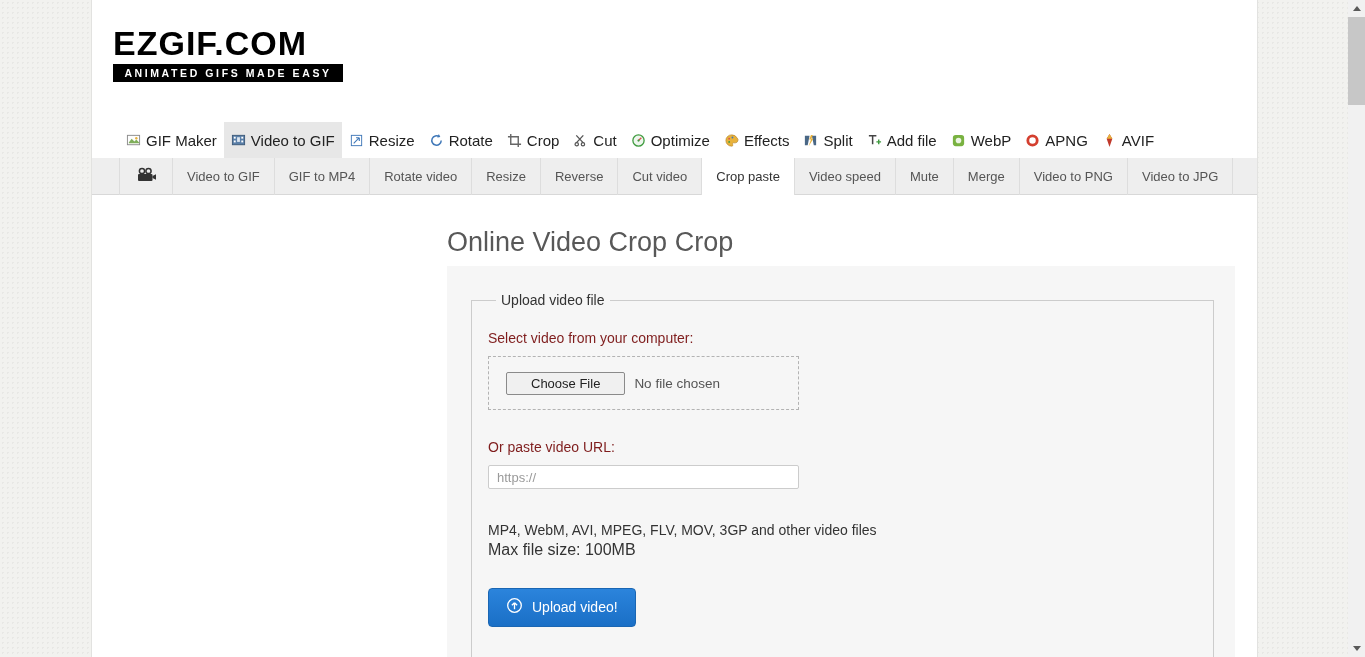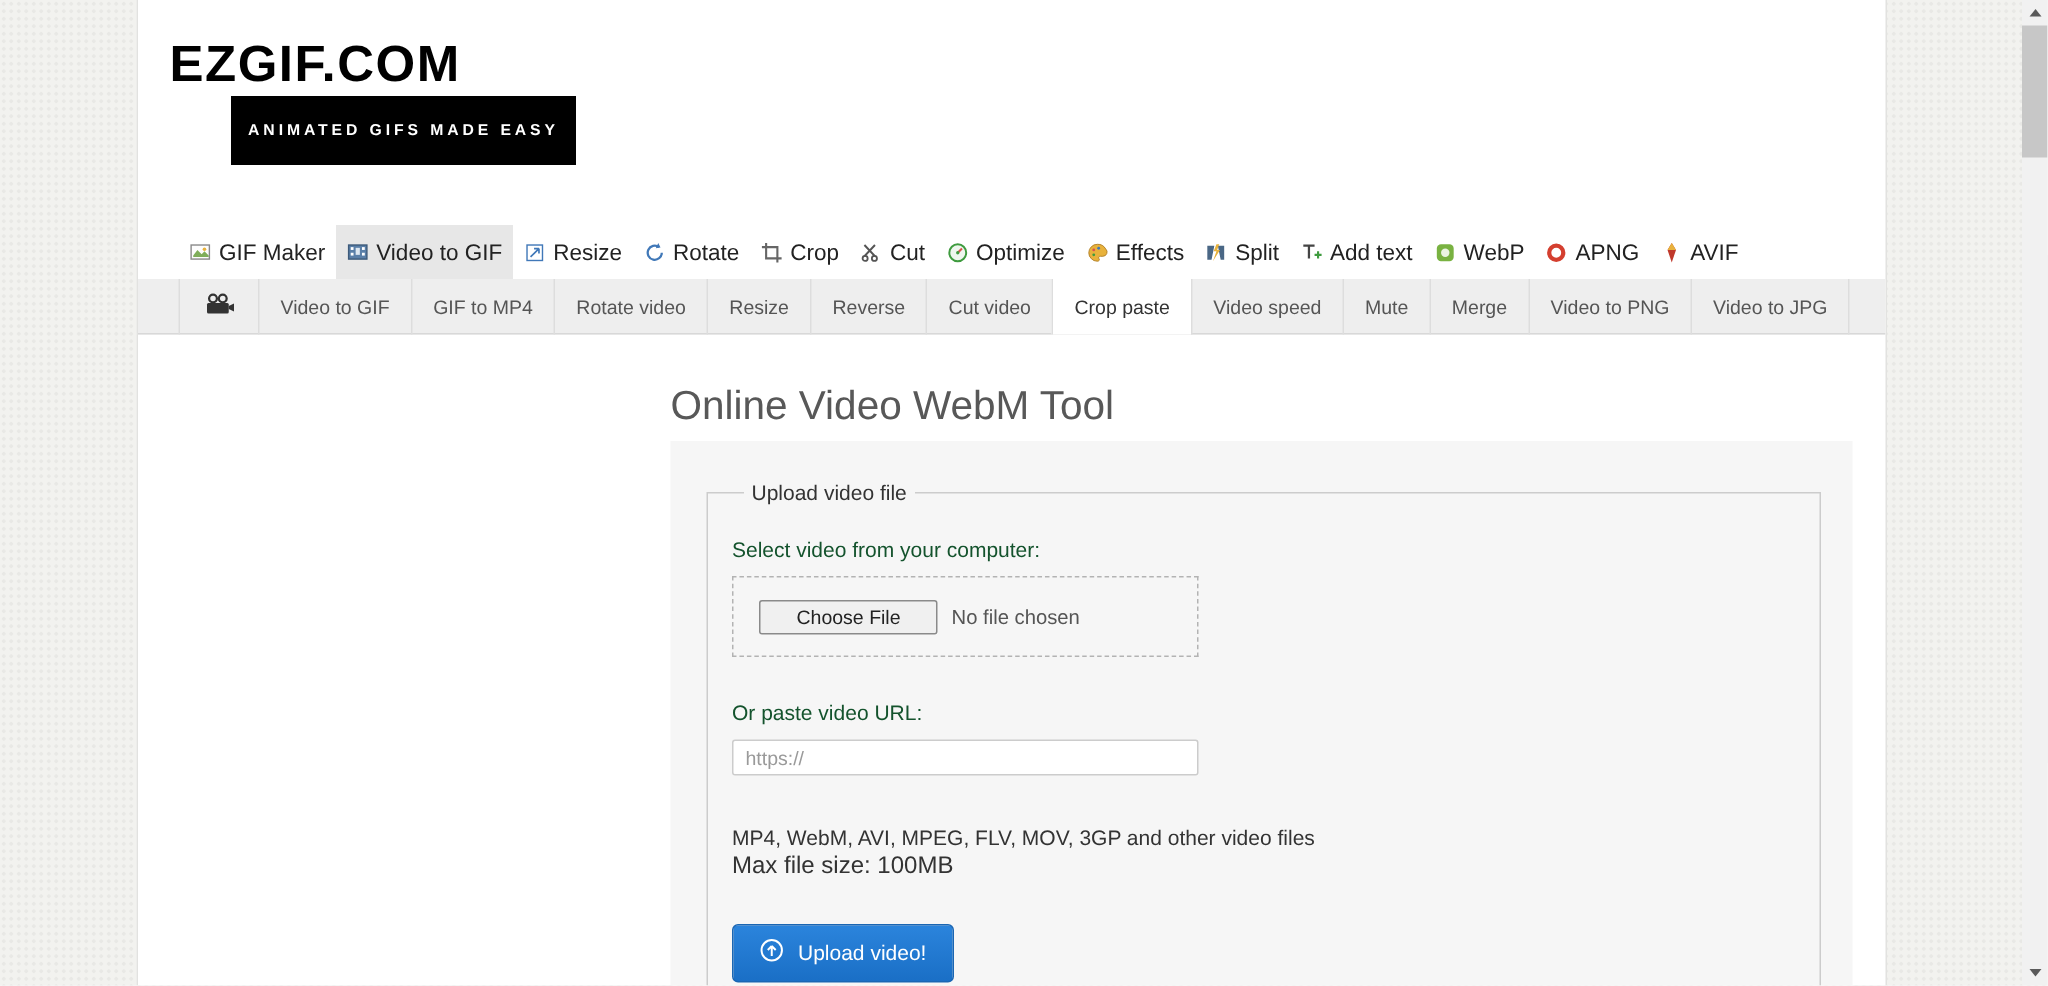--- a/index.html
+++ b/index.html
@@ -11,40 +11,40 @@
     background-size:5px 5px;
   }
   .card{
     position:absolute;left:91px;top:0;width:1167px;height:657px;
     background:#ffffff;border-left:1px solid #e2e2e0;border-right:1px solid #e2e2e0;
     box-sizing:border-box;overflow:hidden;
   }
   
   .logo{margin:26px 0 0 21px;width:230px;cursor:pointer;}
   .logo-title{font-size:34px;font-weight:900;letter-spacing:1px;color:#000;line-height:1;font-family:"Liberation Sans",sans-serif;}
-  .logo-tagline{margin-top:4px;background:#000;color:#fff;font-size:10.5px;font-weight:bold;letter-spacing:2.6px;text-align:center;padding:17px 2px;box-sizing:border-box;width:230px;margin-left:41px;}
+  .logo-tagline{margin-top:4px;background:#000;color:#fff;font-size:10.5px;font-weight:bold;letter-spacing:2.6px;text-align:center;padding:3px 2px;box-sizing:border-box;width:230px;}
   
   .main-nav{display:flex;align-items:stretch;margin:40px 0 0 27px;font-size:15px;color:#222;white-space:nowrap;}
   .nav-item{display:flex;align-items:center;gap:5px;padding:0 7px;height:36px;cursor:pointer;}
   .nav-item.active{background:#e7e7e7;}
   .nav-item .icn{display:inline-flex;align-items:center;}
   
   .sub-nav{position:relative;display:flex;align-items:stretch;background:#eeeeee;height:37px;padding-left:27px;font-size:13px;color:#555;white-space:nowrap;}
   .sub-nav::after{content:"";position:absolute;left:0;right:0;bottom:0;height:1px;background:#d8d8d8;}
   .sub-item{display:flex;align-items:center;padding:0 14px;cursor:pointer;position:relative;z-index:1;border-left:1px solid #dddddd;}
   .sub-item:last-child{border-right:1px solid #dddddd;}
   .sub-item.icon-cell{padding:0 16px;}
   .sub-item.active{background:#ffffff;color:#333;}
   
   .page-title{margin:32px 0 8px 355px;font-size:27px;font-weight:400;color:#585858;}
   
   .panel{margin-left:355px;width:788px;height:600px;background:#f6f6f6;box-sizing:border-box;padding:26px 0 0 24px;}
   fieldset.upload-box{width:743px;box-sizing:border-box;border:1px solid #cccccc;margin:0;padding:10px 16px 42px 16px;background:transparent;}
   fieldset.upload-box legend{font-size:14px;color:#333;padding:0 5px;margin-left:8px;}
-  .field-label{font-size:14px;color:#14532d;margin-top:12px;}
+  .field-label{font-size:14px;color:#7f1d1d;margin-top:12px;}
   .dashed-box{margin-top:10px;width:311px;height:54px;box-sizing:border-box;border:1px dashed #b3b3b3;display:flex;align-items:center;padding-left:17px;}
   .choose-btn{font-family:inherit;font-size:13px;color:#222;padding:3px 24px;background:#f0f0f0;border:1px solid #8a8a8a;border-radius:2px;cursor:pointer;}
   .no-file{margin-left:9px;font-size:13.5px;color:#555;}
   .url-label{margin-top:29px;}
   .url-input{margin-top:10px;width:311px;height:24px;box-sizing:border-box;border:1px solid #cccccc;padding:3px 8px;font-size:13px;font-family:inherit;color:#a16207;background:#fff;border-radius:2px;display:block;}
   .url-input::placeholder{color:#9a9a9a;}
   .formats{margin-top:32px;font-size:14px;color:#333;line-height:19px;}
   .maxsize{font-size:16px;color:#333;line-height:19px;}
   .upload-btn{margin-top:29px;display:inline-flex;align-items:center;gap:9px;padding:8px 17px;background:linear-gradient(#2b84dc,#1a6fc6);border:1px solid #1a66b3;border-radius:4px;color:#fff;font-size:14px;font-family:inherit;cursor:pointer;}
   .upload-btn span{line-height:17px;}
@@ -156,21 +156,21 @@
         </span>
       <span>Split</span>
     </div>
     <div class="nav-item">
       <span class="icn">
           <svg width="15" height="15" viewBox="0 0 16 16">
             <path d="M2 3h8M6 3v9" stroke="#444" stroke-width="1.6" fill="none"></path>
             <path d="M10 9.5h5M12.5 7v5" stroke="#3f9b3f" stroke-width="1.5" fill="none"></path>
           </svg>
         </span>
-      <span>Add text</span>
+      <span>Add file</span>
     </div>
     <div class="nav-item">
       <span class="icn">
           <svg width="15" height="15" viewBox="0 0 16 16">
             <rect x="2" y="2" width="12" height="12" rx="3" fill="#79b241"></rect>
             <circle cx="8" cy="8" r="3" fill="#ffffff" opacity=".85"></circle>
           </svg>
         </span>
       <span>WebP</span>
     </div>
@@ -233,21 +233,21 @@
         <span>Merge</span>
       </div>
     <div class="sub-item">
         <span>Video to PNG</span>
       </div>
     <div class="sub-item">
         <span>Video to JPG</span>
       </div>
   </nav>
 
-  <h1 class="page-title">Online Video WebM Tool</h1>
+  <h1 class="page-title">Online Video Crop Crop</h1>
 
   <div class="panel">
     <fieldset class="upload-box">
       <legend>Upload video file</legend>
 
       <div class="field-label">Select video from your computer:</div>
 
       <div class="dashed-box">
         <button class="choose-btn">Choose File</button>
         <span class="no-file">No file chosen</span>

